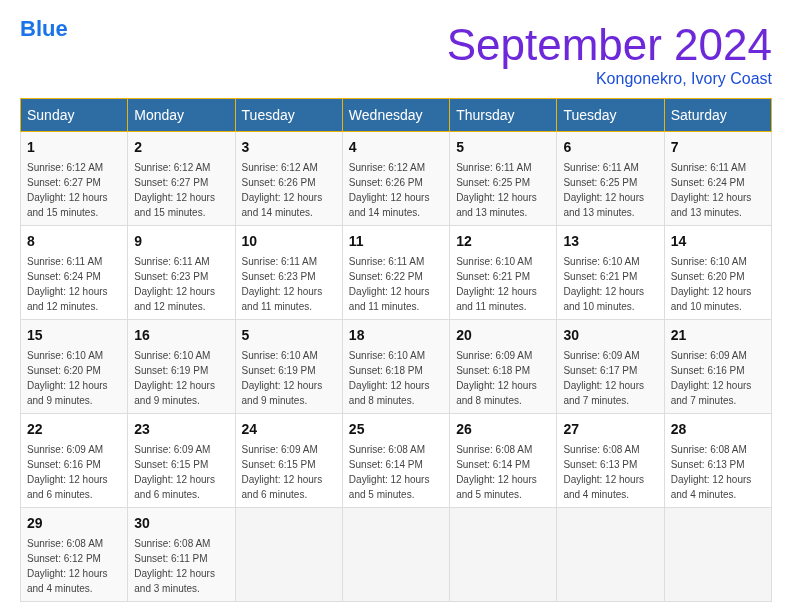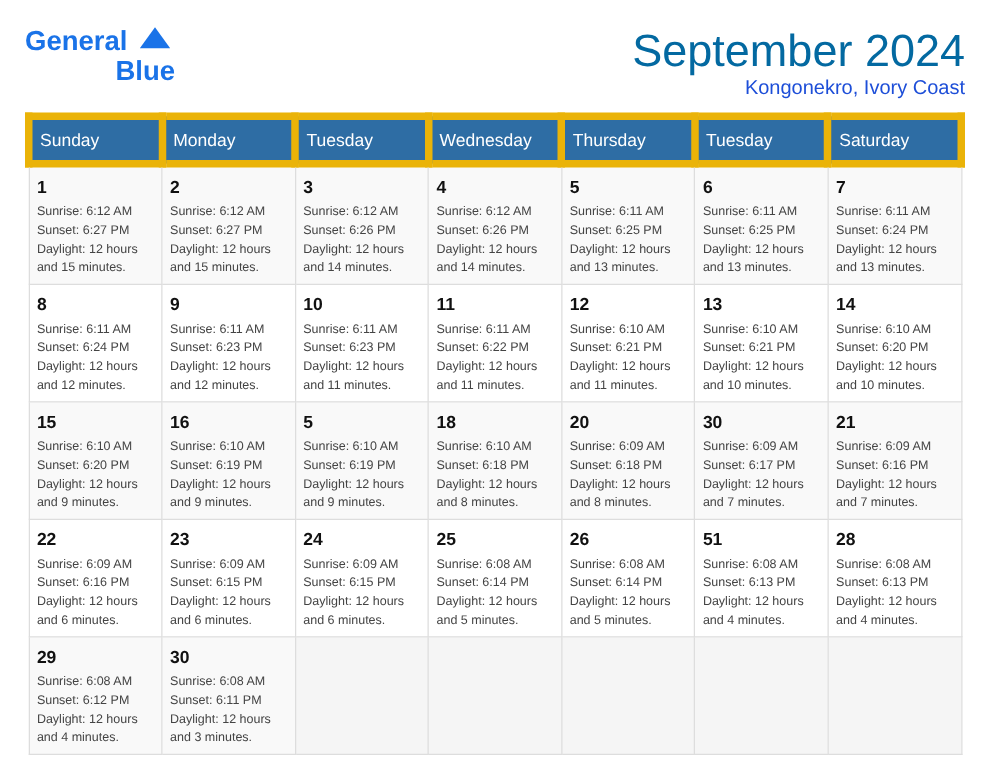--- a/index.html
+++ b/index.html
@@ -17,43 +17,43 @@
       margin-bottom: 10px;
     }
     .logo {
       display: flex;
       align-items: center;
     }
     .title-block {
       text-align: right;
     }
     .month-year {
-      font-size: 36px;
-      color: #0369a1;
+      font-size: 44px;
+      color: #6d28d9;
       font-weight: normal;
     }
     .location {
       font-size: 16px;
       color: #1d4ed8;
     }
     table {
       width: 100%;
       border-collapse: collapse;
       font-size: 11px;
     }
     thead tr {
       background-color: #2e6da4;
       color: #fff;
     }
     thead th {
       padding: 8px 6px;
       text-align: left;
       font-size: 14px;
       font-weight: normal;
-      border: 6px solid #eab308;
+      border: 1px solid #eab308;
     }
     tbody tr {
       border: 1px solid #ccc;
     }
     tbody td {
       vertical-align: top;
       padding: 5px 6px;
       border: 1px solid #ddd;
       width: calc(100% / 7);
       min-height: 80px;
@@ -80,28 +80,20 @@
     .empty {
       background: #f5f5f5 !important;
     }
   </style>
 </head>
 <body>
 
 <div class="header">
   <div class="logo">
     <div>
-      <div style="display:flex;align-items:center;">
-        <div style="font-size:22px;font-weight:bold;color:#1a1a1a;line-height:1.1;">
-          <span style="color:#1a73e8;">General</span>
-          <svg style="display:inline-block;width:28px;height:28px;vertical-align:middle;margin:0 2px;" viewBox="0 0 30 30">
-            <polygon points="15,2 28,20 2,20" fill="#1a73e8"></polygon>
-          </svg>
-        </div>
-      </div>
       <div style="font-size:22px;font-weight:bold;color:#1a73e8;margin-top:-4px;text-align:right;">Blue</div>
     </div>
   </div>
   <div class="title-block">
     <div class="month-year">September 2024</div>
     <div class="location">Kongonekro, Ivory Coast</div>
   </div>
 </div>
 
 <table>
@@ -222,21 +214,21 @@
         </td>
         <td>
           <span class="day-num">25</span>
 <div class="day-info">Sunrise: 6:08 AM<br>Sunset: 6:14 PM<br>Daylight: 12 hours and 5 minutes.</div>
         </td>
         <td>
           <span class="day-num">26</span>
 <div class="day-info">Sunrise: 6:08 AM<br>Sunset: 6:14 PM<br>Daylight: 12 hours and 5 minutes.</div>
         </td>
         <td>
-          <span class="day-num">51</span>
+          <span class="day-num">27</span>
 <div class="day-info">Sunrise: 6:08 AM<br>Sunset: 6:13 PM<br>Daylight: 12 hours and 4 minutes.</div>
         </td>
         <td>
           <span class="day-num">28</span>
 <div class="day-info">Sunrise: 6:08 AM<br>Sunset: 6:13 PM<br>Daylight: 12 hours and 4 minutes.</div>
         </td>
       </tr>
       <tr>
         <td>
           <span class="day-num">29</span>

